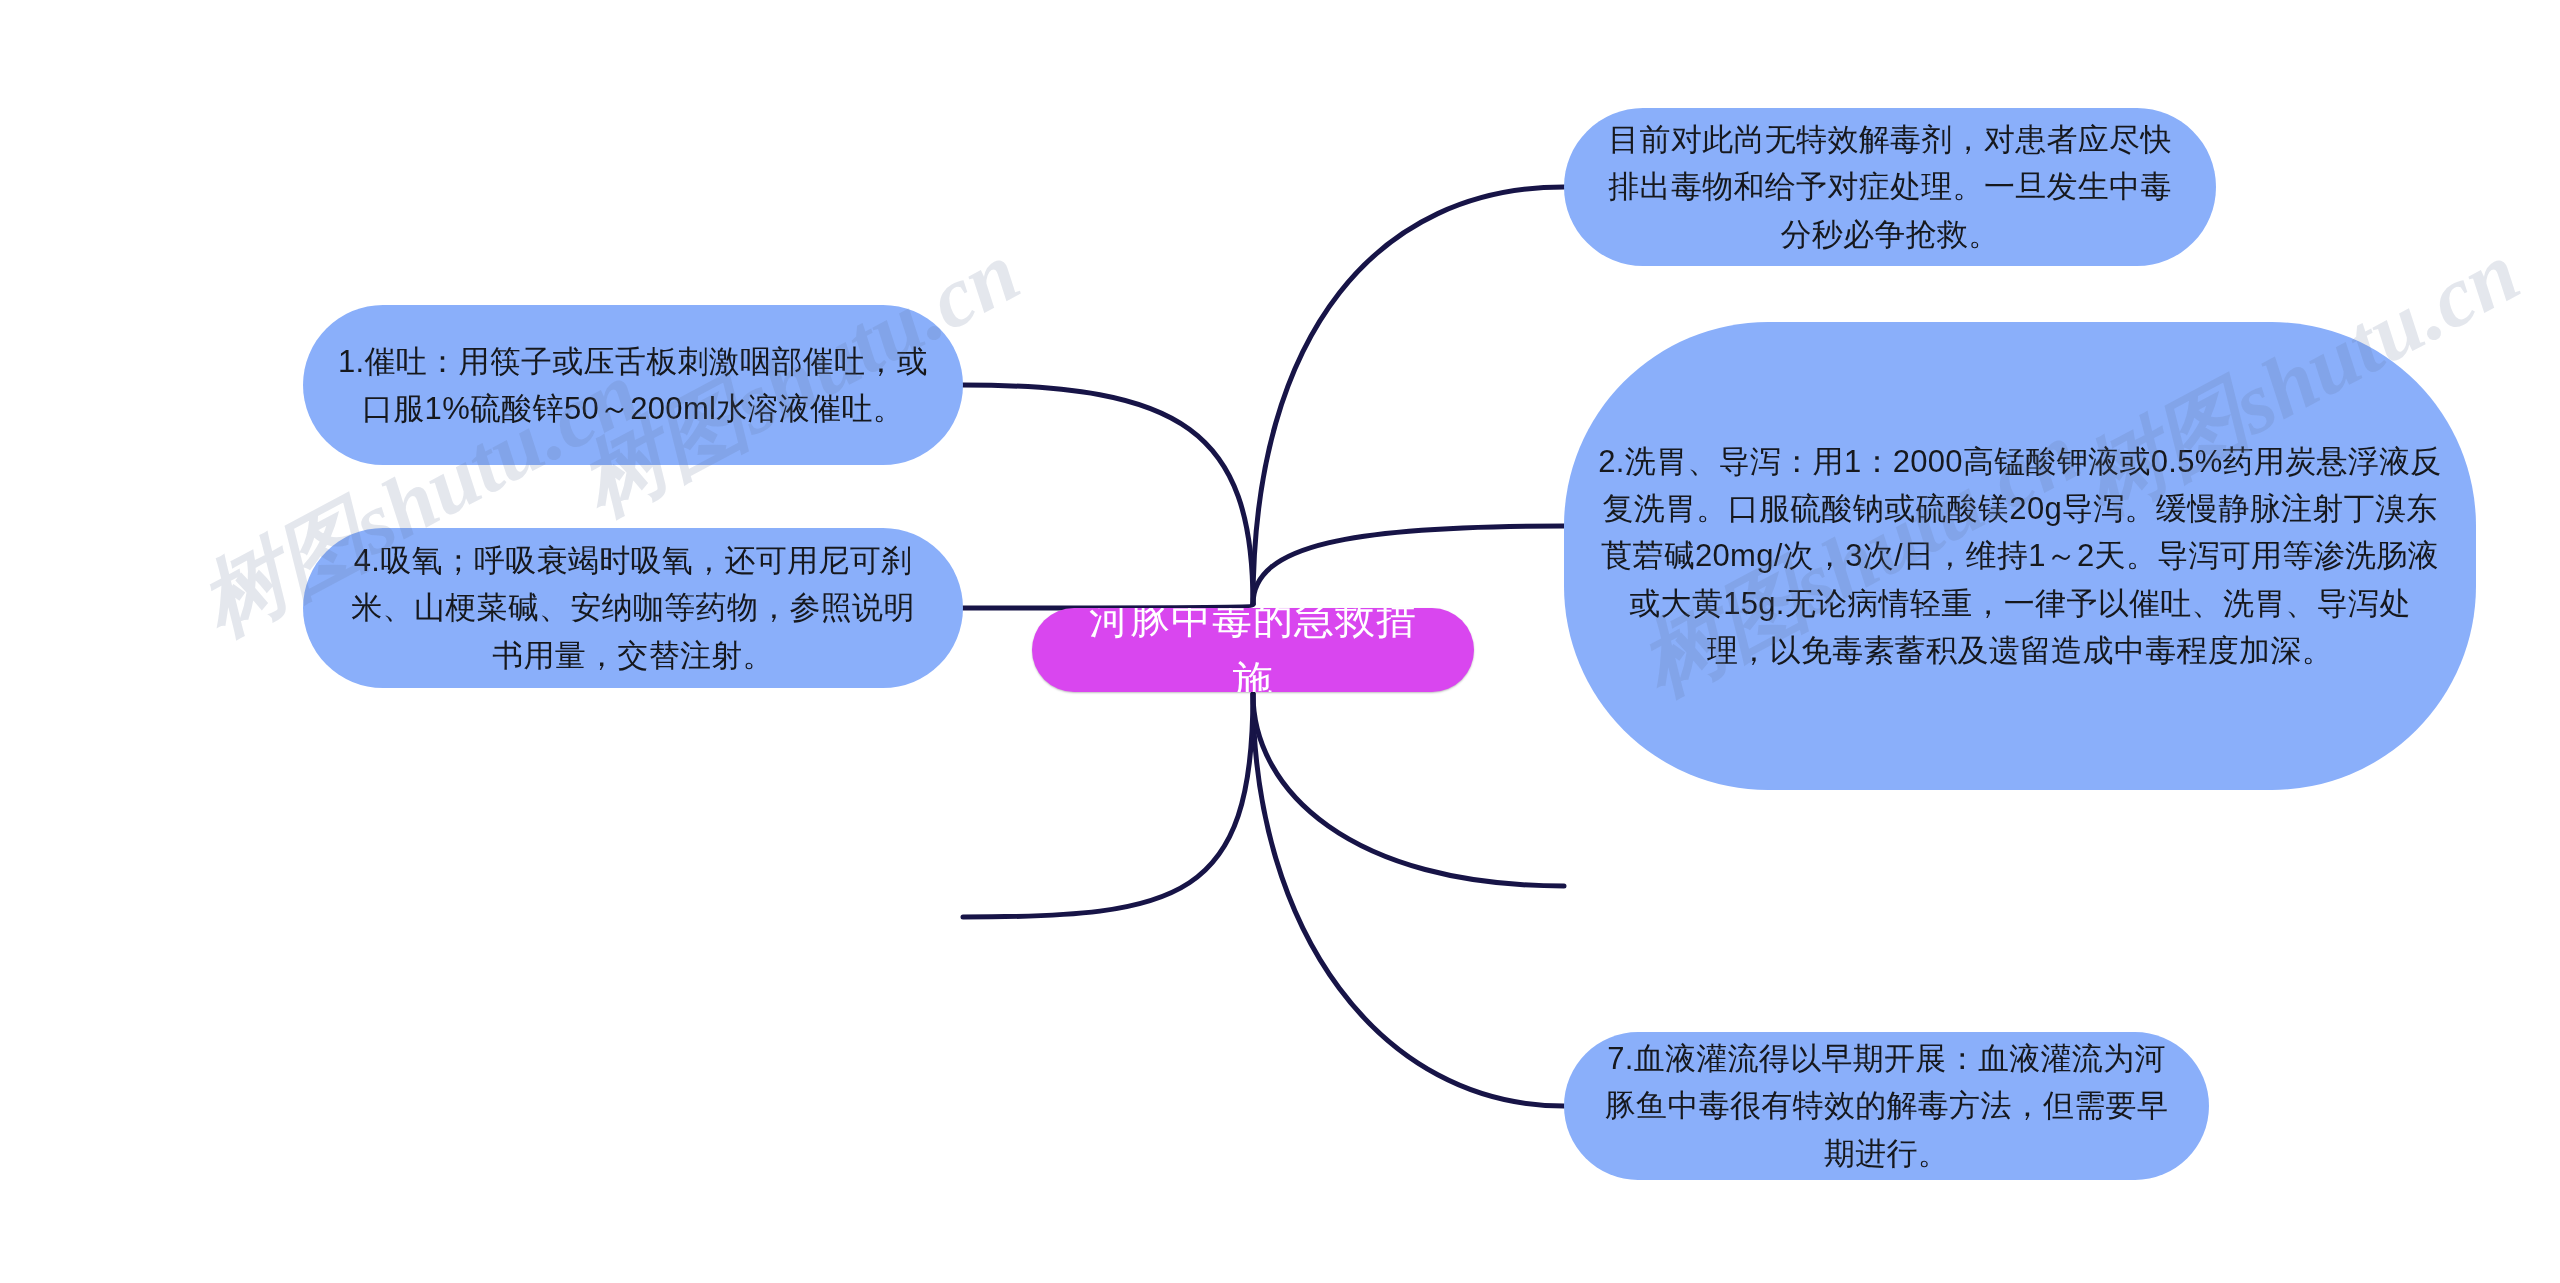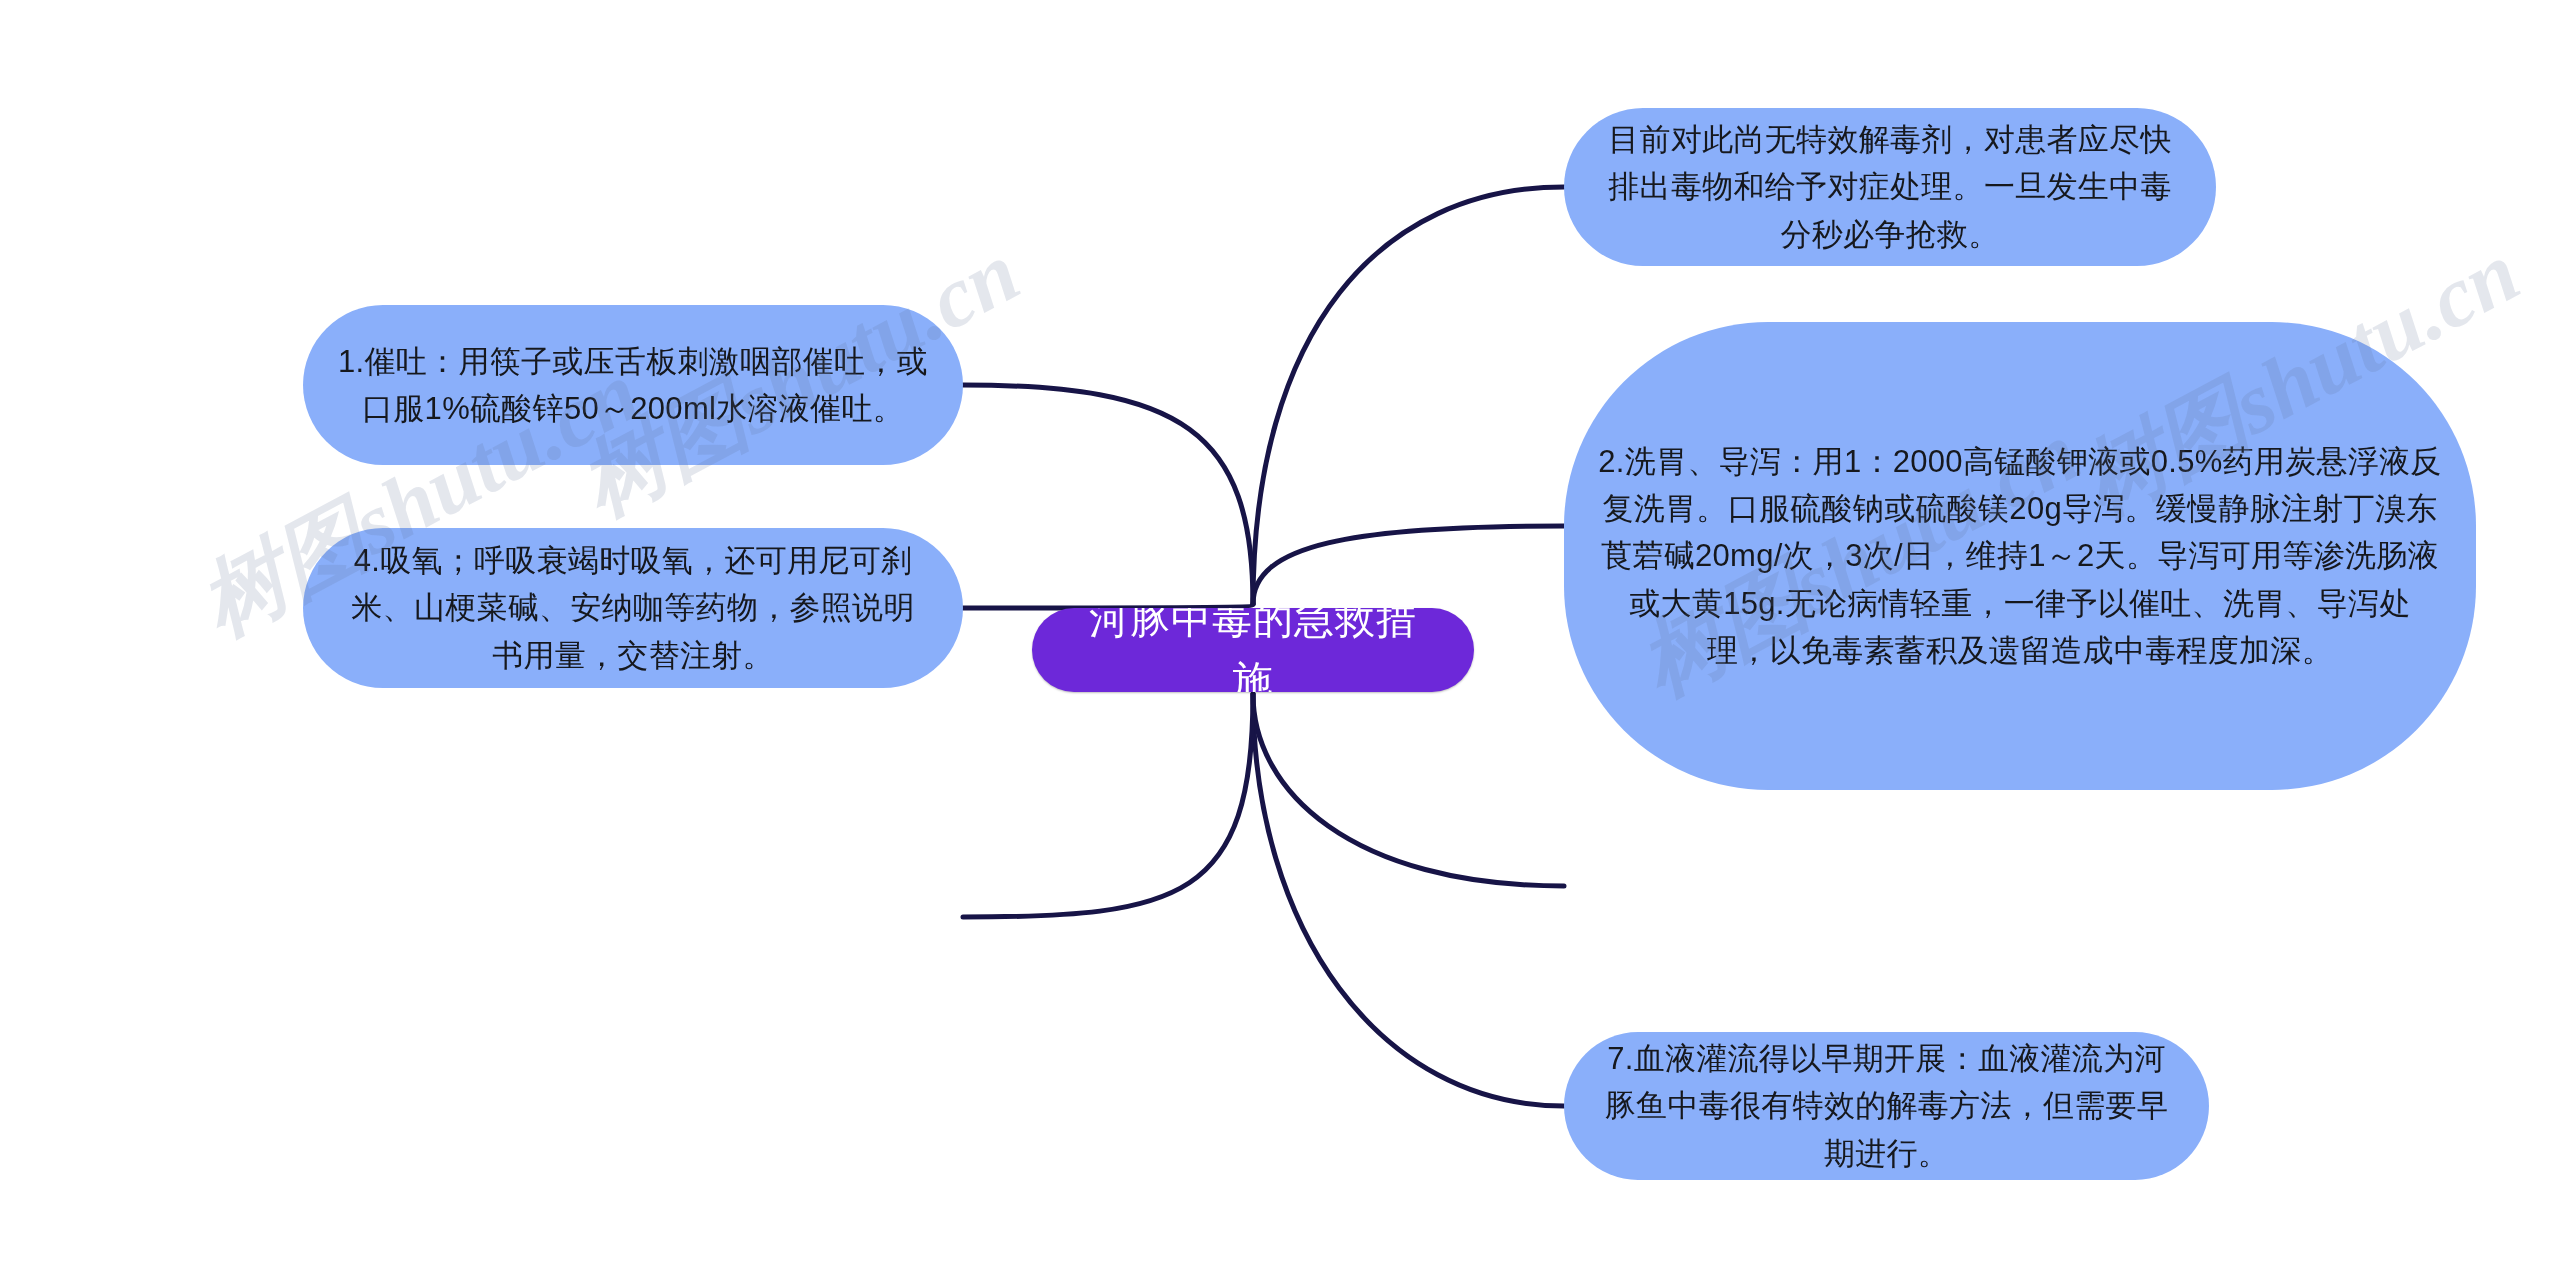--- a/index.html
+++ b/index.html
@@ -59,21 +59,21 @@
     color: #16181d;
     font-size: 31px;
     line-height: 1.52;
     letter-spacing: 0.3px;
     padding: 16px 34px;
     overflow: hidden;
   }
   .node span { display: block; width: 100%; }
 
   .root {
-    background: #6d28d9;
+    background: #d946ef;
     color: #ffffff;
     font-size: 40px;
     letter-spacing: 1px;
     border-radius: 60px;
     padding: 0 44px;
     box-shadow: 0 1px 2px rgba(0,0,0,0.25);
   }
 
   
   #node-1 { left: 303px;  top: 305px;  width: 660px;  height: 160px; border-radius: 80px; }

